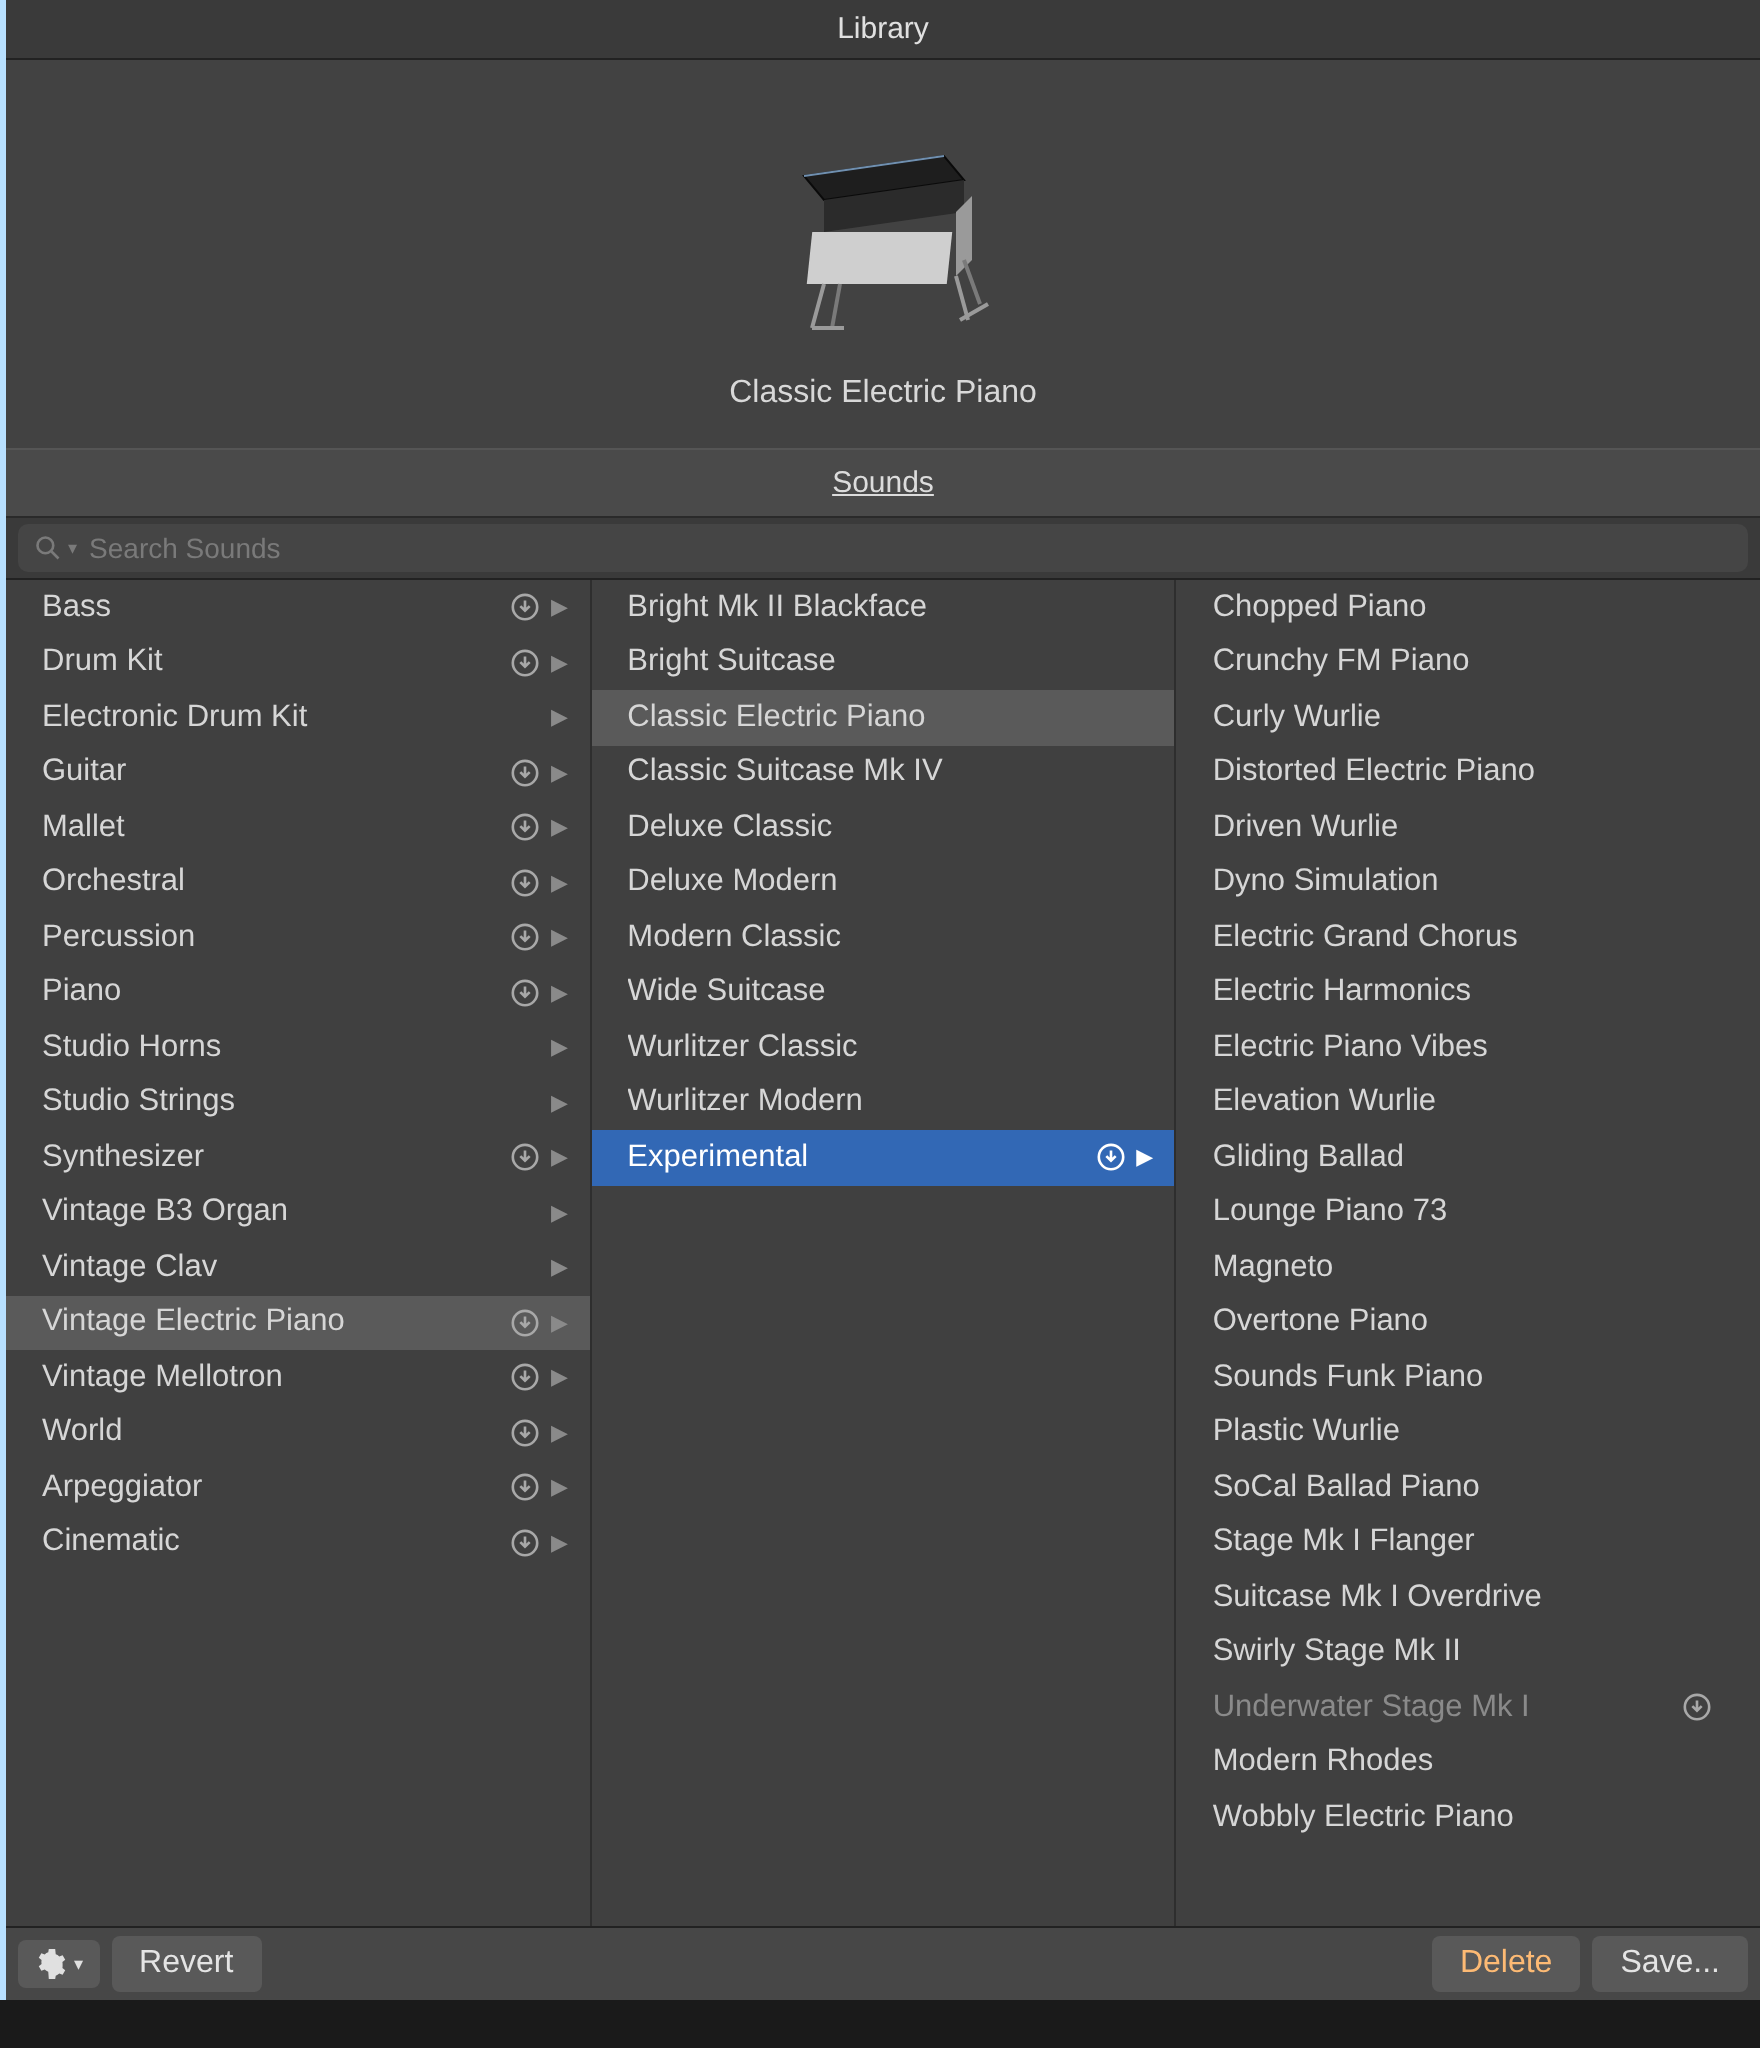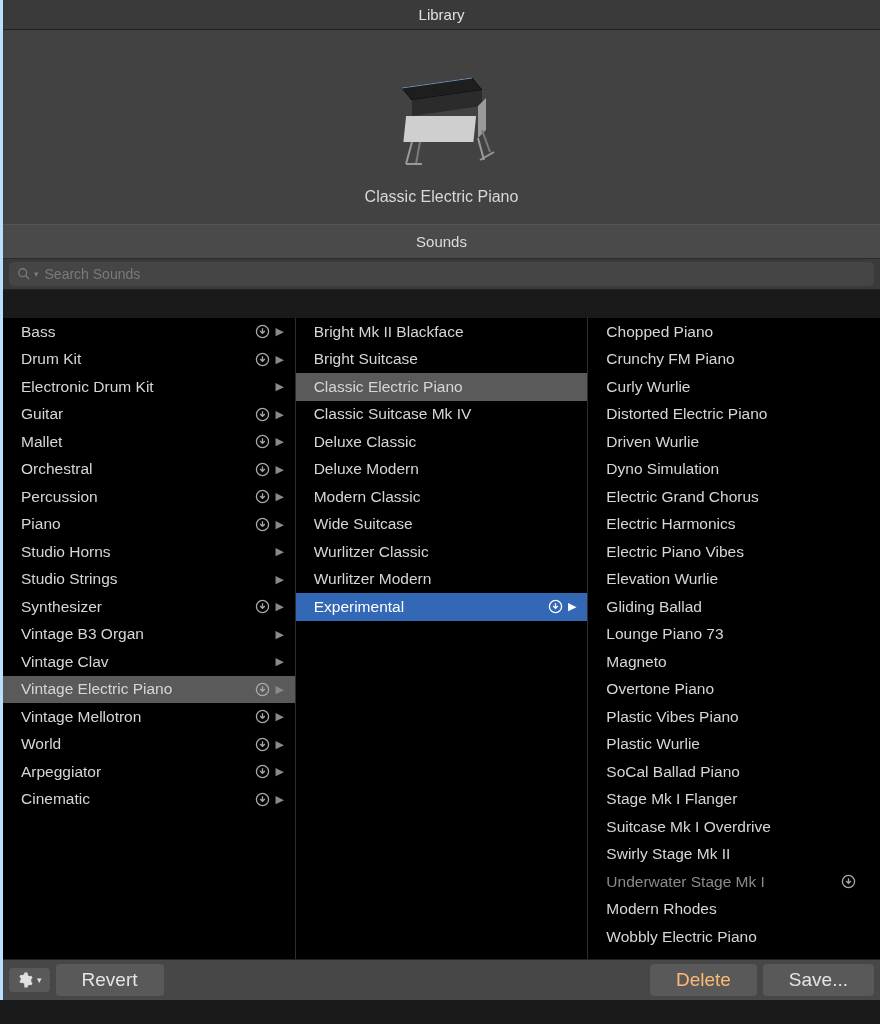--- a/index.html
+++ b/index.html
@@ -1,42 +1,42 @@
 <!DOCTYPE html>
 <html><head>
 <meta charset="utf-8">
 <style>
   * { box-sizing: border-box; margin: 0; padding: 0; }
   html, body { width: 880px; height: 1024px; background: #1a1a1a; font-family: -apple-system, "Helvetica Neue", Arial, sans-serif; color: #d0d0d0; overflow: hidden; }
   .window { width: 880px; height: 1000px; display: flex; flex-direction: column; border-left: 3px solid #b8e0ff; }
   .title-bar { background: #3a3a3a; text-align: center; padding: 6px 0; font-size: 15px; color: #e0e0e0; border-bottom: 1px solid #222; }
   .preview { background: #424242; display: flex; flex-direction: column; align-items: center; padding: 30px 0 18px 0; }
   .preview .instrument-name { margin-top: 18px; font-size: 16px; color: #d8d8d8; }
-  .sounds-header { background: #4a4a4a; text-align: center; padding: 8px 0; font-size: 15px; color: #dcdcdc; border-top: 1px solid #555; border-bottom: 1px solid #2a2a2a; }
+  .sounds-header { background: #4a4a4a; text-align: center; padding: 8px 0; font-size: 15px; color: #dcdcdc; border-top: 1px solid #555; border-bottom: 1px solid #2a2a2a; text-decoration: underline; }
   .search-bar { background: #3a3a3a; padding: 3px 6px; border-bottom: 1px solid #222; }
   .search-field { position: relative; background: #454545; border-radius: 5px; height: 24px; display: flex; align-items: center; padding: 0 8px; }
   .search-field svg { width: 14px; height: 14px; fill: #7a7a7a; flex: none; }
   .search-field .dropdown-caret { margin-left: 3px; font-size: 9px; color: #7a7a7a; }
   .search-field input { flex: 1; background: transparent; border: 0; outline: 0; color: #ccc; font-size: 14px; margin-left: 6px; }
   .search-field input::placeholder { color: #7a7a7a; }
-  .columns { flex: 1; display: flex; background: #000000; overflow: hidden; margin-top: 28px; }
+  .columns { flex: 1; display: flex; background: #404040; overflow: hidden; }
   .col { flex: 1; overflow-y: auto; border-right: 1px solid #2e2e2e; }
   .col:last-child { border-right: 0; }
   .row { display: flex; align-items: center; padding: 4px 10px 4px 18px; font-size: 15.5px; color: #d6d6d6; cursor: default; height: 27.5px; }
   .row .label { flex: 1; white-space: nowrap; overflow: hidden; text-overflow: ellipsis; }
   .row .dl { width: 16px; height: 16px; margin-right: 4px; display: flex; align-items: center; justify-content: center; }
   .row .dl svg { width: 15px; height: 15px; stroke: #a8a8a8; fill: none; stroke-width: 1.4; }
   .row .chev { color: #8a8a8a; font-size: 11px; width: 10px; text-align: center; }
   .row.sel-grey { background: #5a5a5a; }
   .row.sel-blue { background: #3268b5; color: #fff; }
   .row.sel-blue .chev { color: #fff; }
   .row.sel-blue .dl svg { stroke: #fff; }
   .row.dim { color: #8a8a8a; }
   .footer { background: #474747; display: flex; align-items: center; padding: 4px 6px; gap: 6px; border-top: 1px solid #222; }
-  .btn { background: #595959; color: #e4e4e4; border: 0; border-radius: 4px; padding: 5px 26px; font-size: 19px; cursor: default; }
+  .btn { background: #595959; color: #e4e4e4; border: 0; border-radius: 4px; padding: 5px 14px; font-size: 16px; cursor: default; }
   .btn.disabled { color: #fdba74; }
   .gear-btn { display: flex; align-items: center; background: #595959; border-radius: 4px; padding: 4px 8px; gap: 4px; }
   .gear-btn svg { width: 16px; height: 16px; fill: #e0e0e0; }
   .gear-btn .caret { font-size: 9px; color: #e0e0e0; }
   .spacer { flex: 1; }
   
   .piano-wrap { width: 120px; height: 110px; display:flex; align-items:center; justify-content:center; }
 </style>
 </head>
 <body>
@@ -369,21 +369,21 @@
           <span class="label">Magneto</span>
           <span class="dl"></span>
           <span class="chev"></span>
         </div>
         <div class="row">
           <span class="label">Overtone Piano</span>
           <span class="dl"></span>
           <span class="chev"></span>
         </div>
         <div class="row">
-          <span class="label">Plastic Vibes Piano</span>
+          <span class="label">Sounds Funk Piano</span>
           <span class="dl"></span>
           <span class="chev"></span>
         </div>
         <div class="row">
           <span class="label">Plastic Wurlie</span>
           <span class="dl"></span>
           <span class="chev"></span>
         </div>
         <div class="row">
           <span class="label">SoCal Ballad Piano</span>

